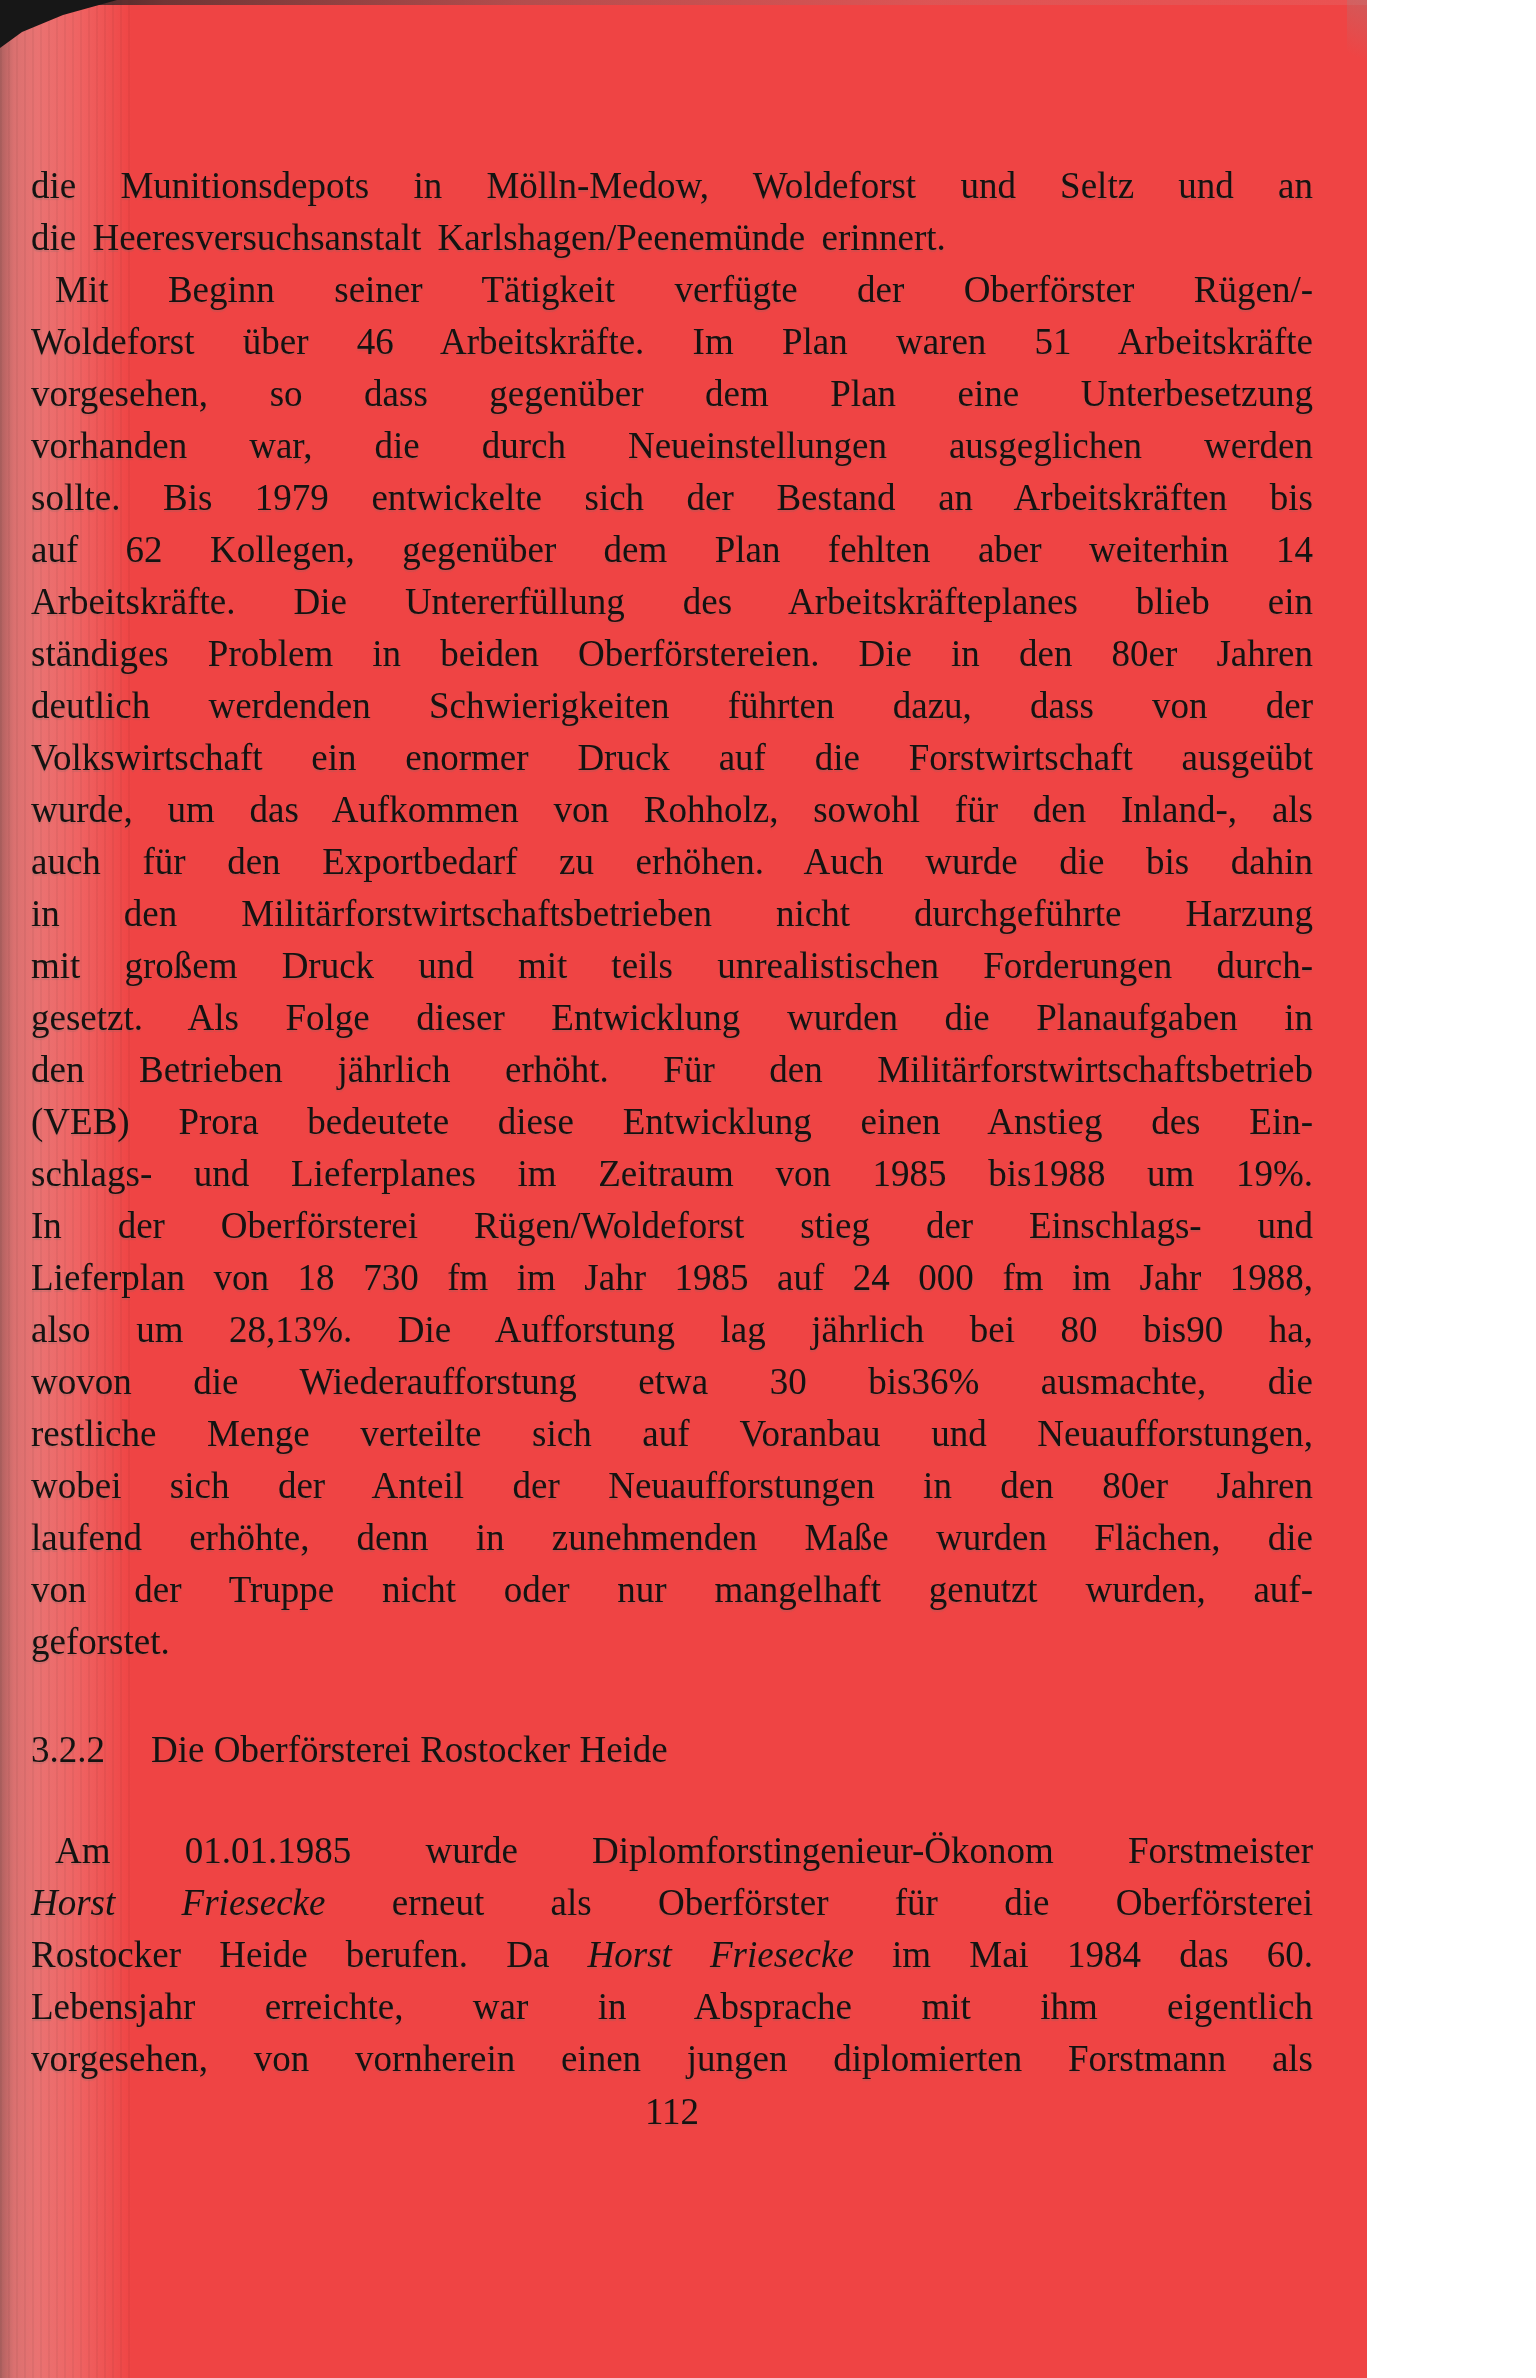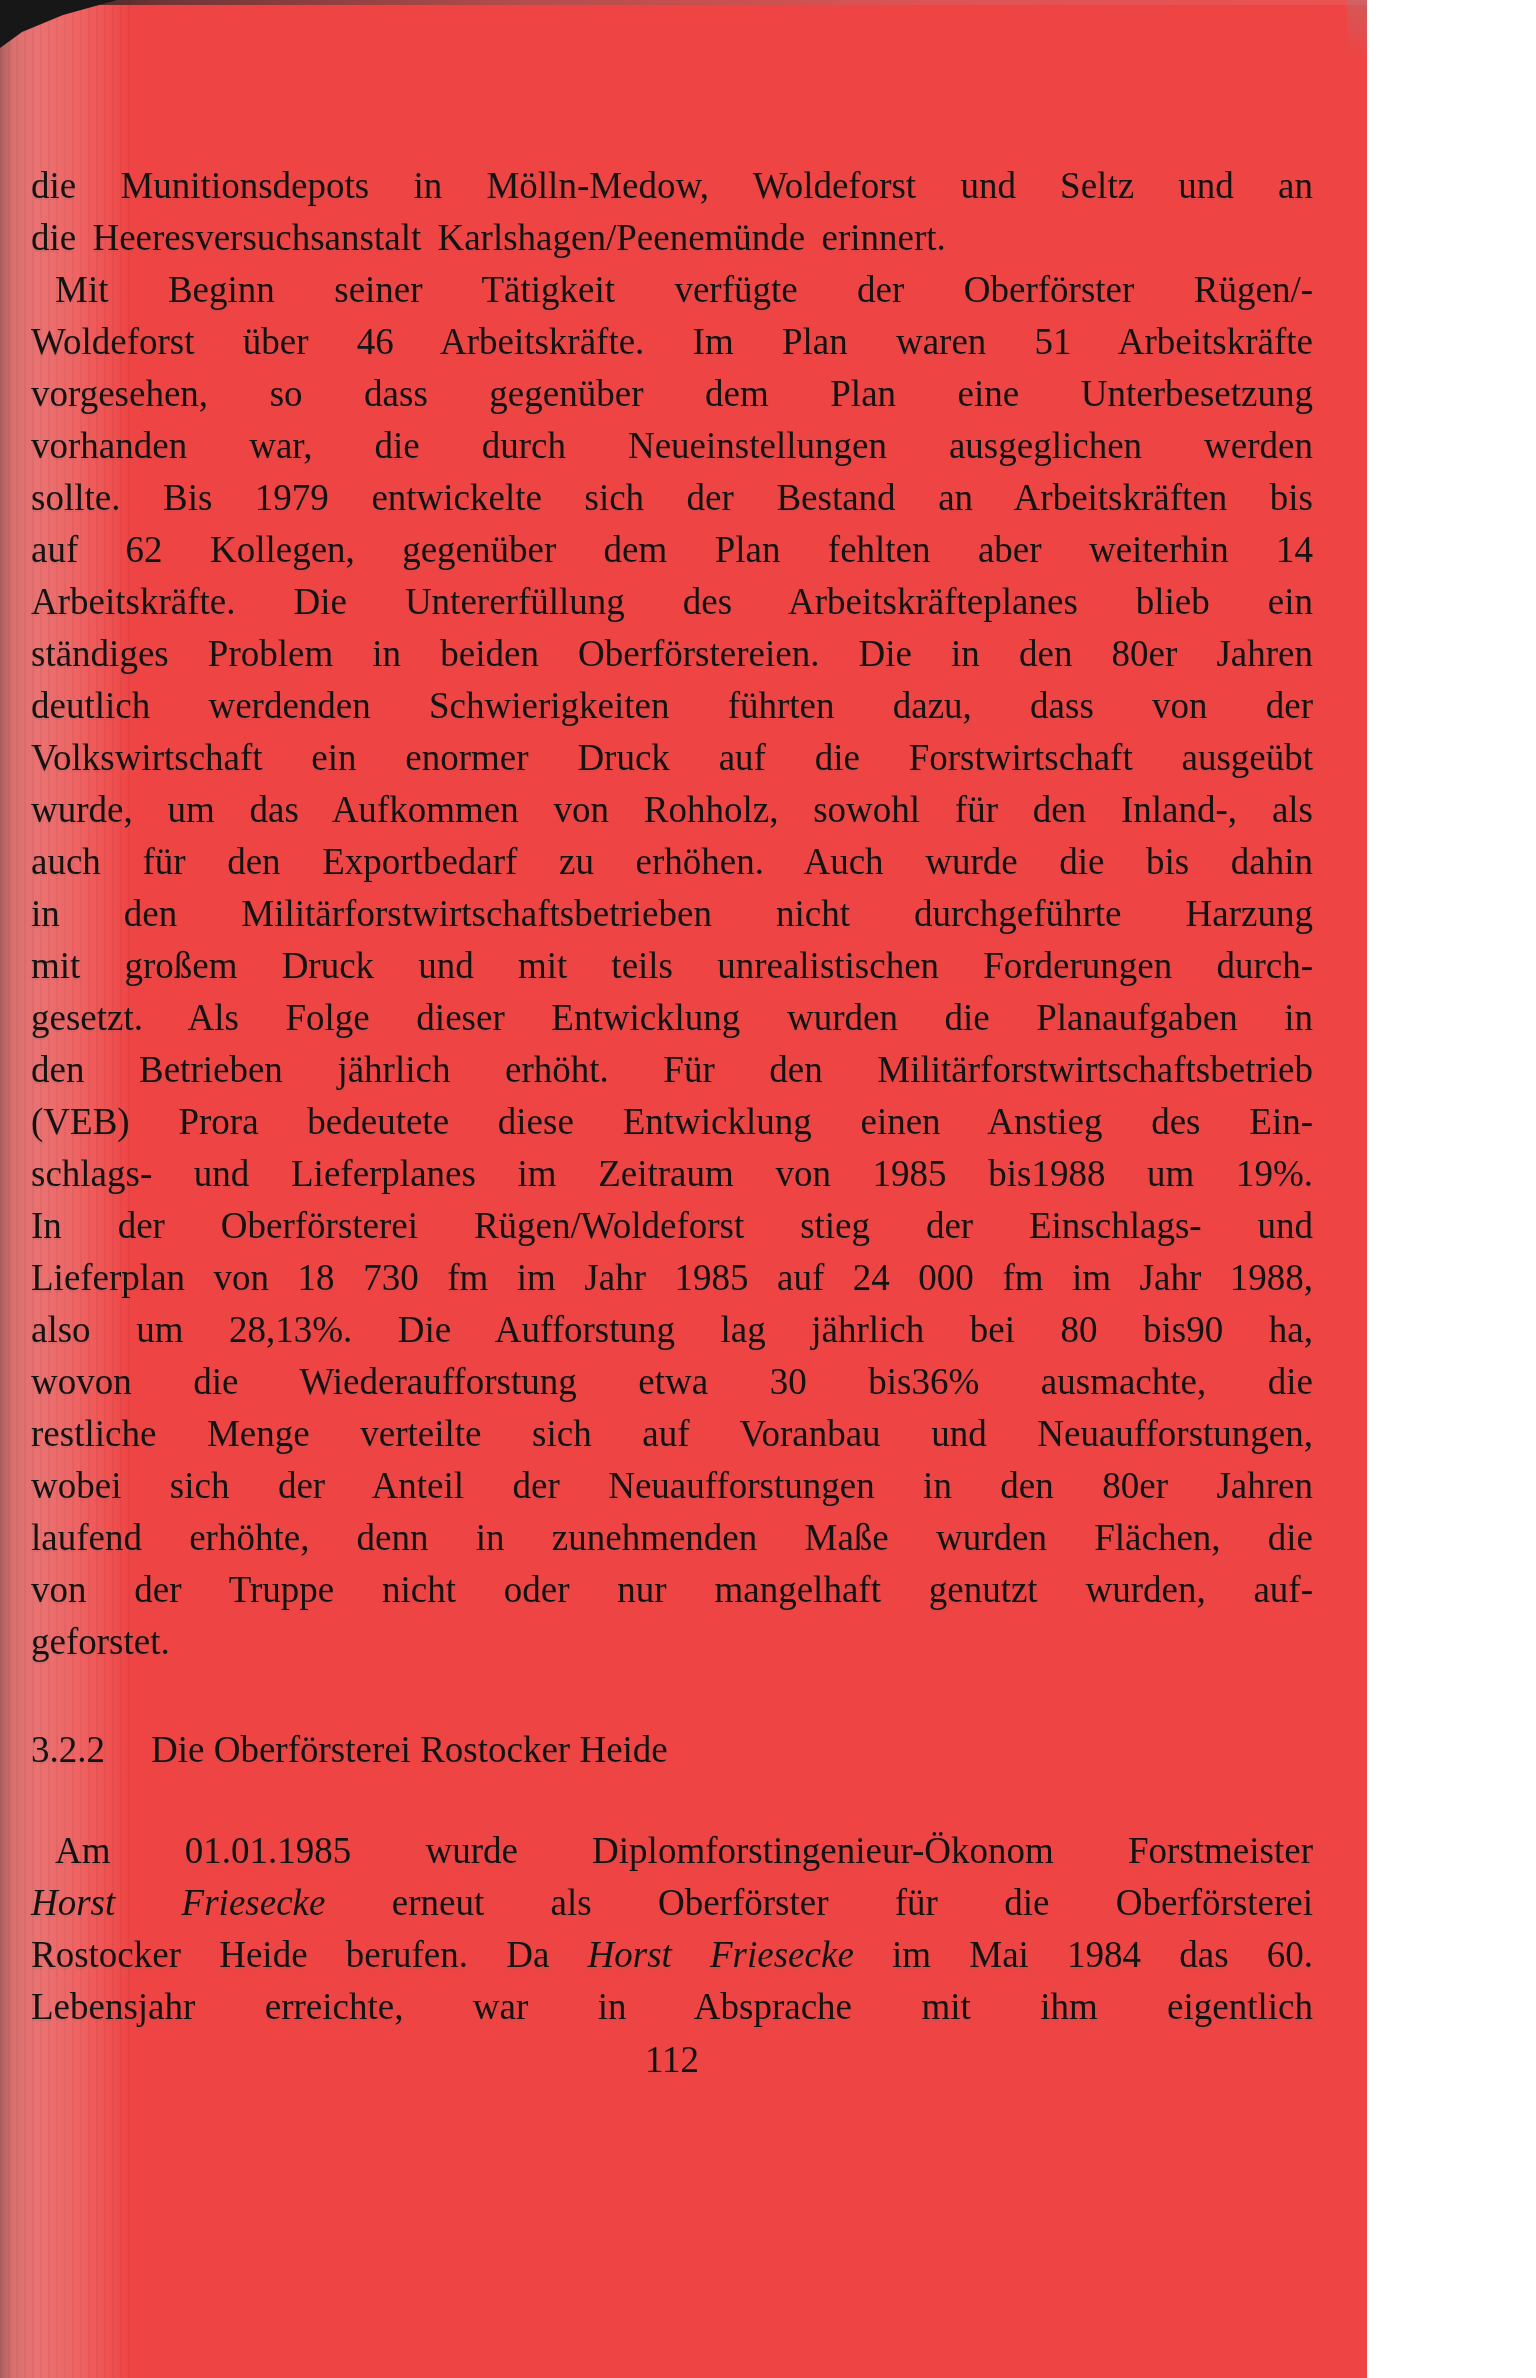--- a/index.html
+++ b/index.html
@@ -104,18 +104,19 @@
     <h2 class="heading">
       <span class="num">3.2.2</span>
       <span class="title">Die Oberförsterei Rostocker Heide</span>
     </h2>
 
     <div id="para2" class="para2">
         <div class="line indent"><span>Am 01.01.1985 wurde Diplomforstingenieur-Ökonom Forstmeister</span></div>
         <div class="line"><span class="it">Horst Friesecke</span><span> erneut als Oberförster für die Oberförsterei</span></div>
         <div class="line"><span>Rostocker Heide berufen. Da </span><span class="it">Horst Friesecke</span><span> im Mai 1984 das 60.</span></div>
         <div class="line"><span>Lebensjahr erreichte, war in Absprache mit ihm eigentlich</span></div>
+        <div class="line"><span>vorgesehen, von vornherein einen jungen diplomierten Forstmann als</span></div>
       </div>
 
     <div class="pagenum">112</div>
   </div>
 </div>
 
 
 </body></html>

